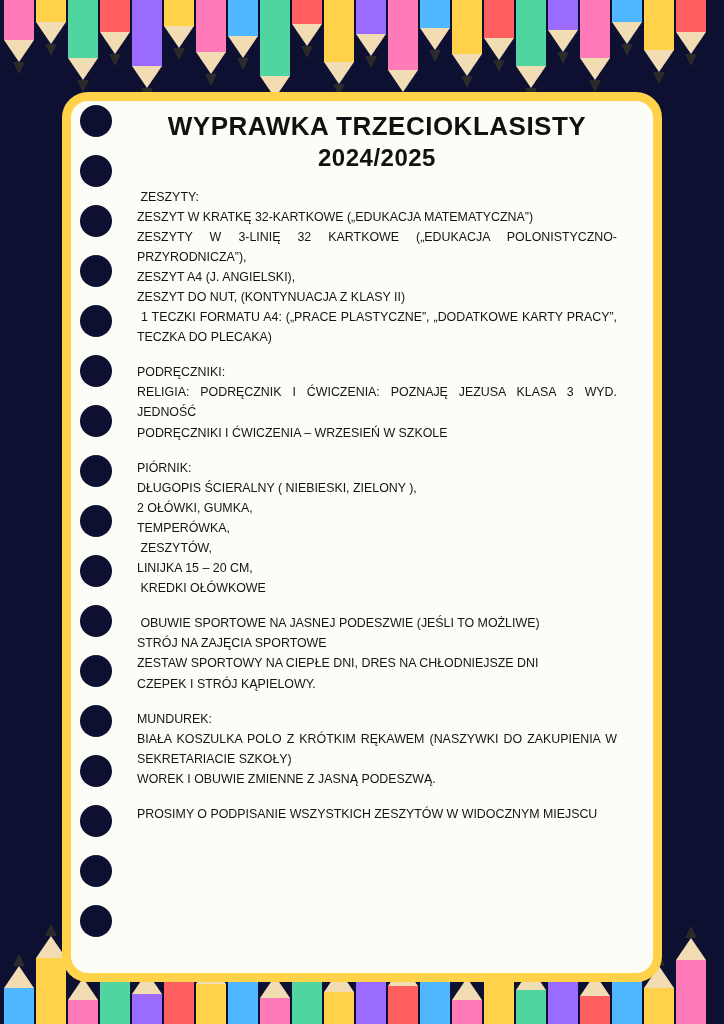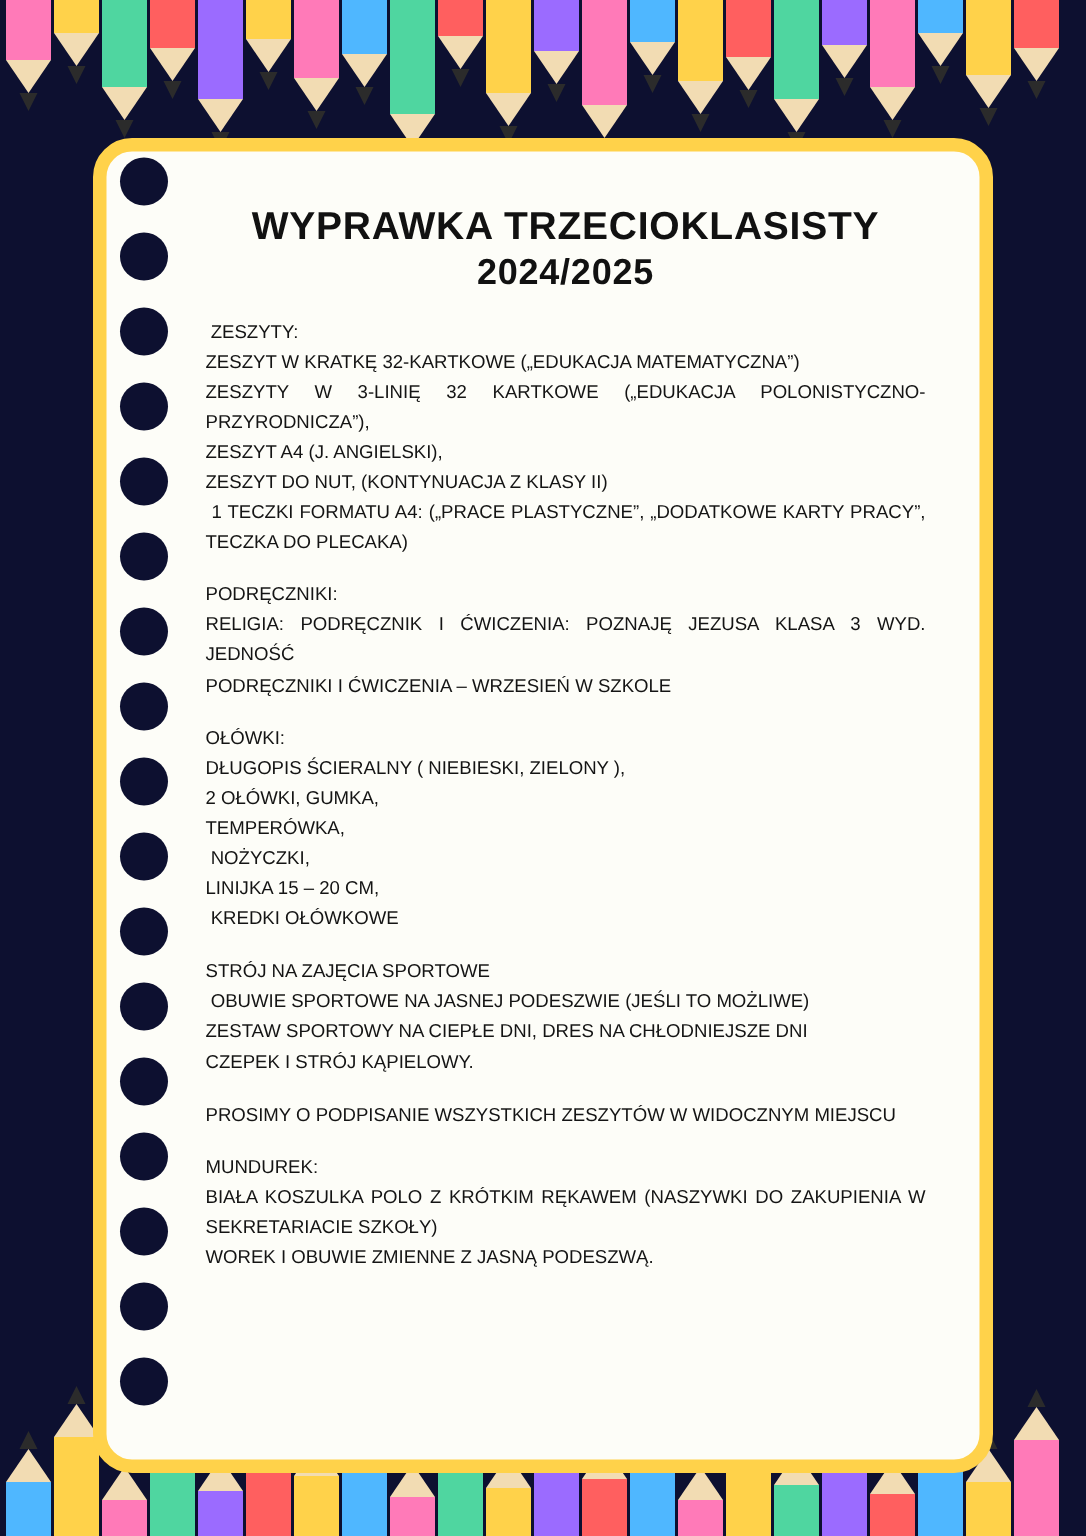--- a/index.html
+++ b/index.html
@@ -84,21 +84,20 @@
     border-radius: 50%;
     background: #0d1030;
   }
 
   #content {
     position: absolute;
     left: 137px;
     top: 110px;
     width: 480px;
     color: #141414;
-    margin-top: 24px;
   }
 
   #title-block {
     text-align: center;
     margin-bottom: 14px;
   }
   .title-line {
     font-weight: bold;
     font-size: 26px;
     letter-spacing: 0.5px;
@@ -390,37 +389,37 @@
         <div class="line">ZESZYT A4 (J. ANGIELSKI),</div>
         <div class="line">ZESZYT DO NUT, (KONTYNUACJA Z KLASY II)</div>
         <div class="line"> 1 TECZKI FORMATU A4: („PRACE PLASTYCZNE”, „DODATKOWE KARTY PRACY”, TECZKA DO PLECAKA)</div>
       </div>
       <div class="section">
         <div class="line heading">PODRĘCZNIKI:</div>
         <div class="line">RELIGIA: PODRĘCZNIK I ĆWICZENIA: POZNAJĘ JEZUSA KLASA 3 WYD. JEDNOŚĆ</div>
         <div class="line">PODRĘCZNIKI I ĆWICZENIA – WRZESIEŃ W SZKOLE</div>
       </div>
       <div class="section">
-        <div class="line heading">OŁÓWKI:</div>
+        <div class="line heading">PIÓRNIK:</div>
         <div class="line">DŁUGOPIS ŚCIERALNY ( NIEBIESKI, ZIELONY ),</div>
         <div class="line">2 OŁÓWKI, GUMKA,</div>
         <div class="line">TEMPERÓWKA,</div>
-        <div class="line"> NOŻYCZKI,</div>
+        <div class="line"> ZESZYTÓW,</div>
         <div class="line">LINIJKA 15 – 20 CM,</div>
         <div class="line"> KREDKI OŁÓWKOWE</div>
       </div>
       <div class="section">
+        <div class="line"> OBUWIE SPORTOWE NA JASNEJ PODESZWIE (JEŚLI TO MOŻLIWE)</div>
         <div class="line heading">STRÓJ NA ZAJĘCIA SPORTOWE</div>
-        <div class="line"> OBUWIE SPORTOWE NA JASNEJ PODESZWIE (JEŚLI TO MOŻLIWE)</div>
         <div class="line">ZESTAW SPORTOWY NA CIEPŁE DNI, DRES NA CHŁODNIEJSZE DNI</div>
         <div class="line">CZEPEK I STRÓJ KĄPIELOWY.</div>
-      </div>
-      <div class="section">
-        <div class="line">PROSIMY O PODPISANIE WSZYSTKICH ZESZYTÓW W WIDOCZNYM MIEJSCU</div>
       </div>
       <div class="section">
         <div class="line heading">MUNDUREK:</div>
         <div class="line">BIAŁA KOSZULKA POLO Z KRÓTKIM RĘKAWEM (NASZYWKI DO ZAKUPIENIA W SEKRETARIACIE SZKOŁY)</div>
         <div class="line">WOREK I OBUWIE ZMIENNE Z JASNĄ PODESZWĄ.</div>
       </div>
+      <div class="section">
+        <div class="line">PROSIMY O PODPISANIE WSZYSTKICH ZESZYTÓW W WIDOCZNYM MIEJSCU</div>
+      </div>
     </div>
 
 </div>
 
 </body></html>

